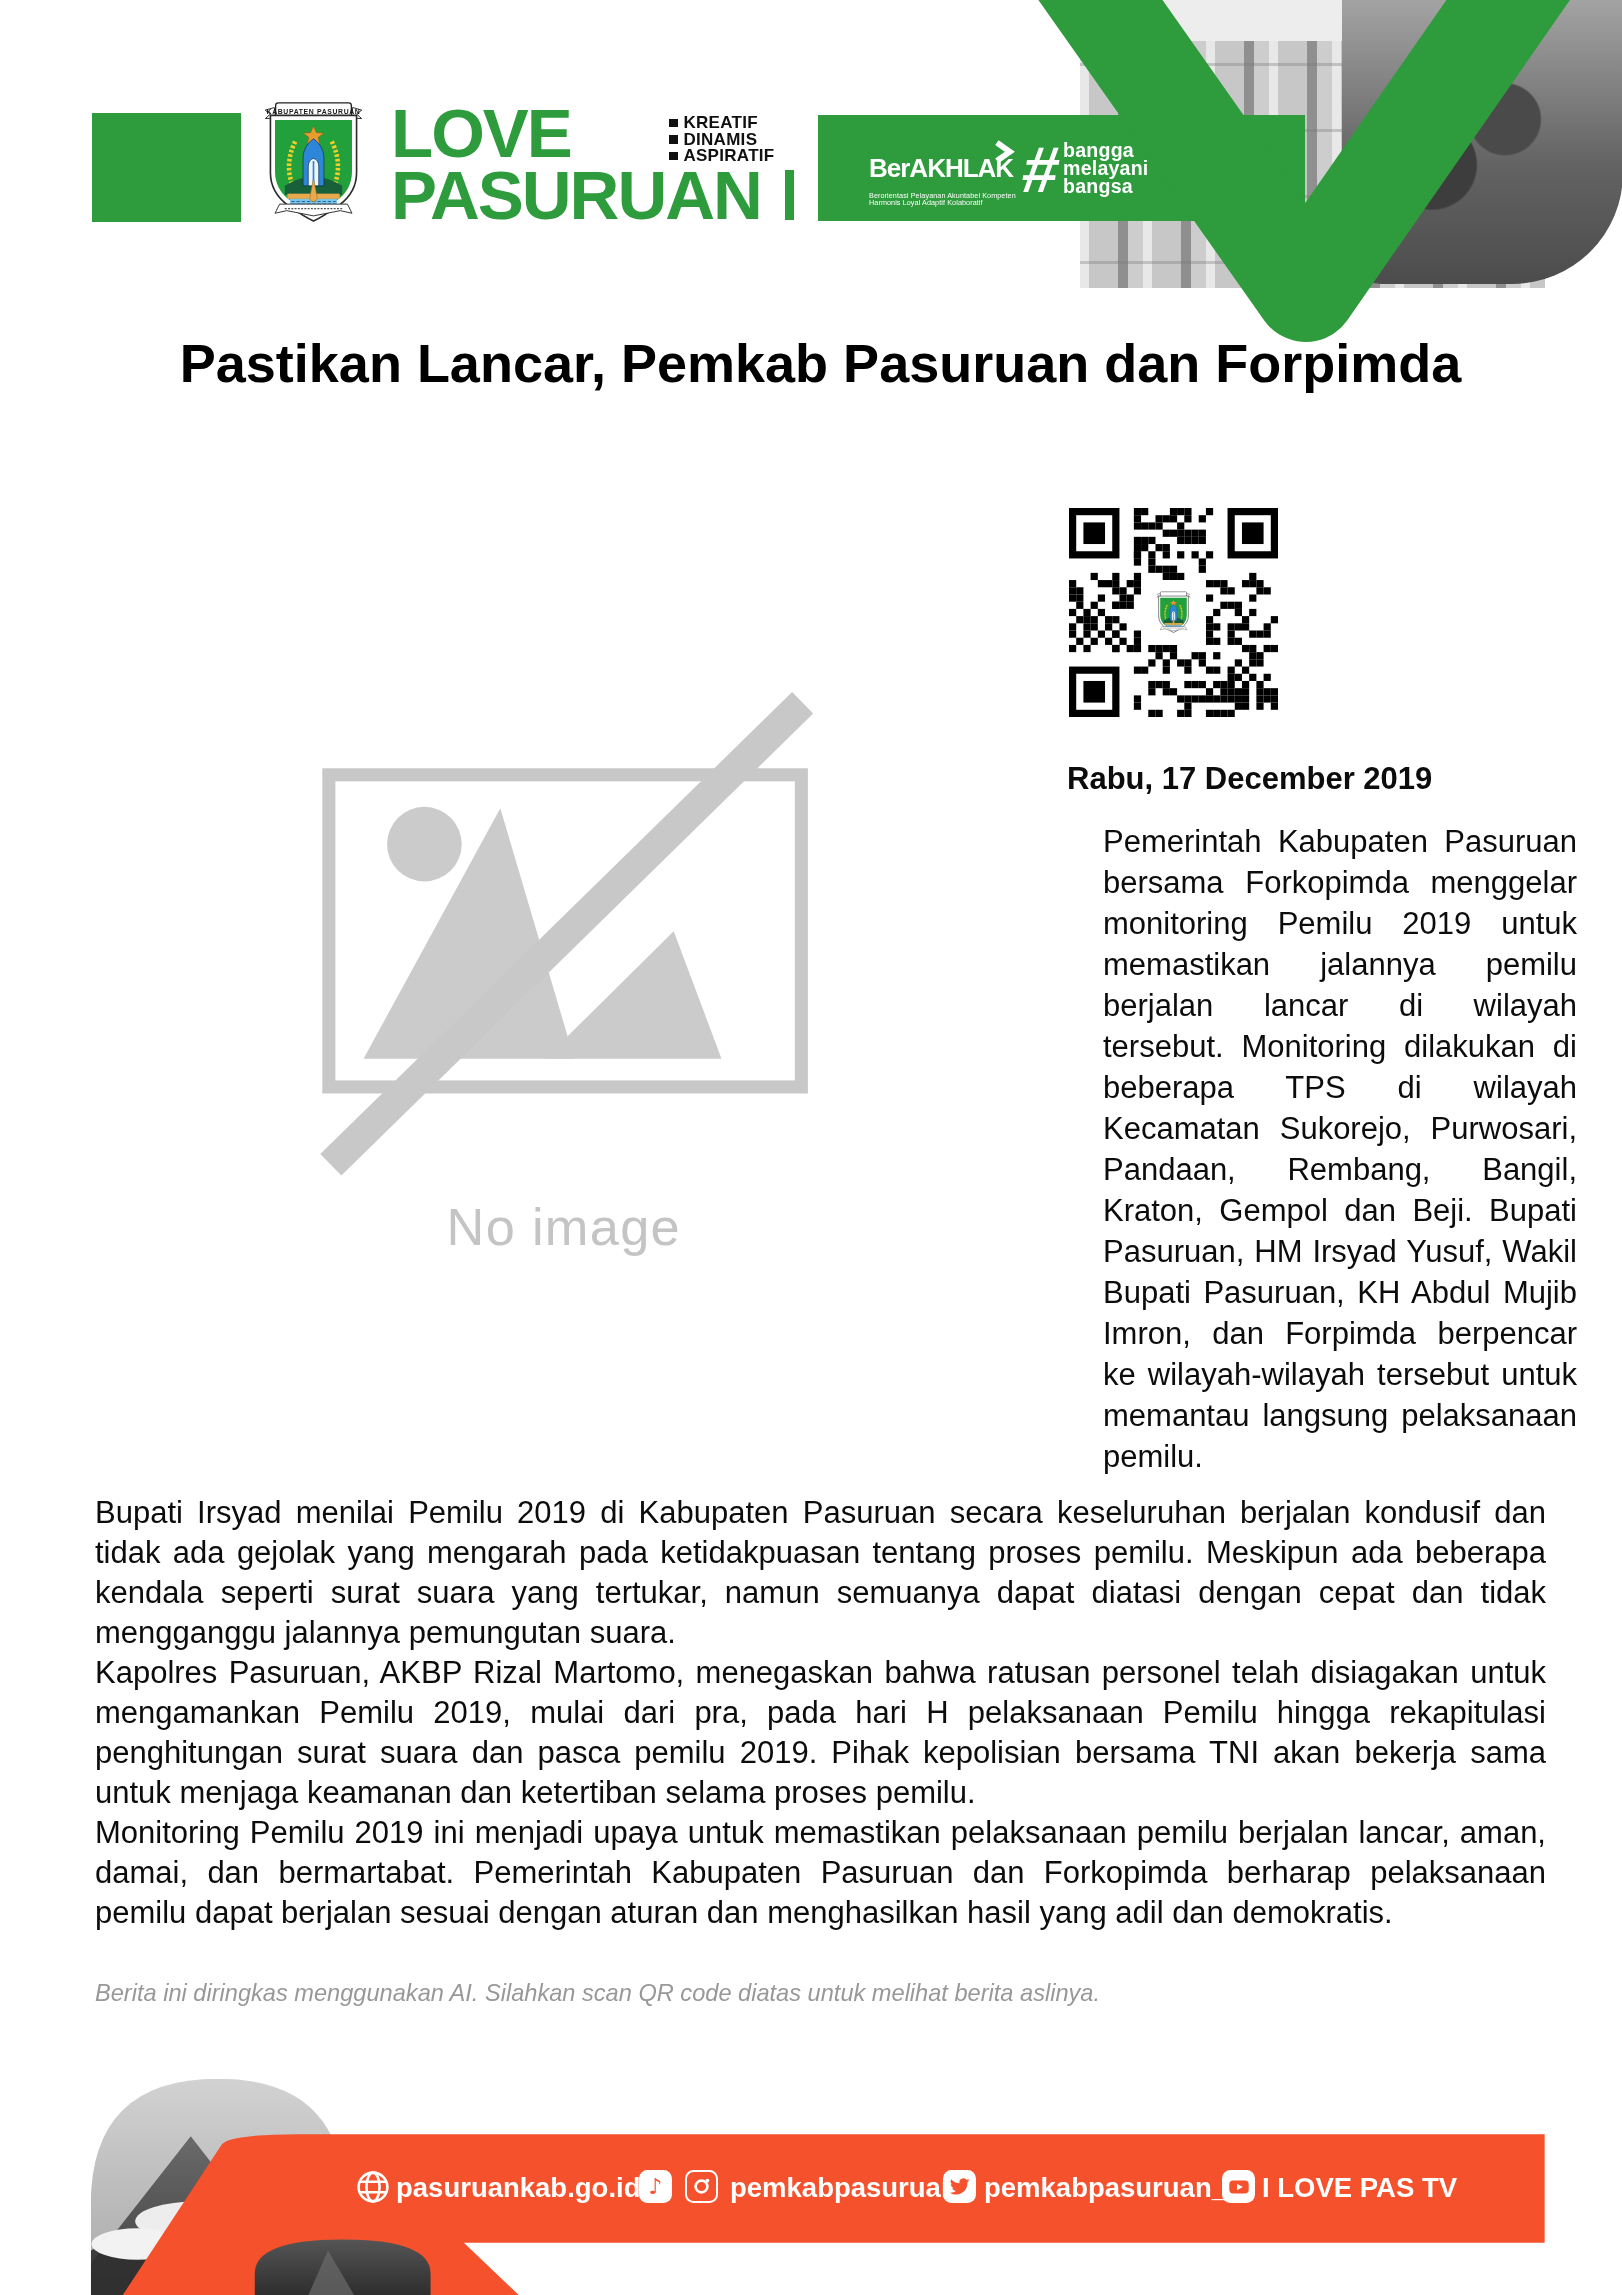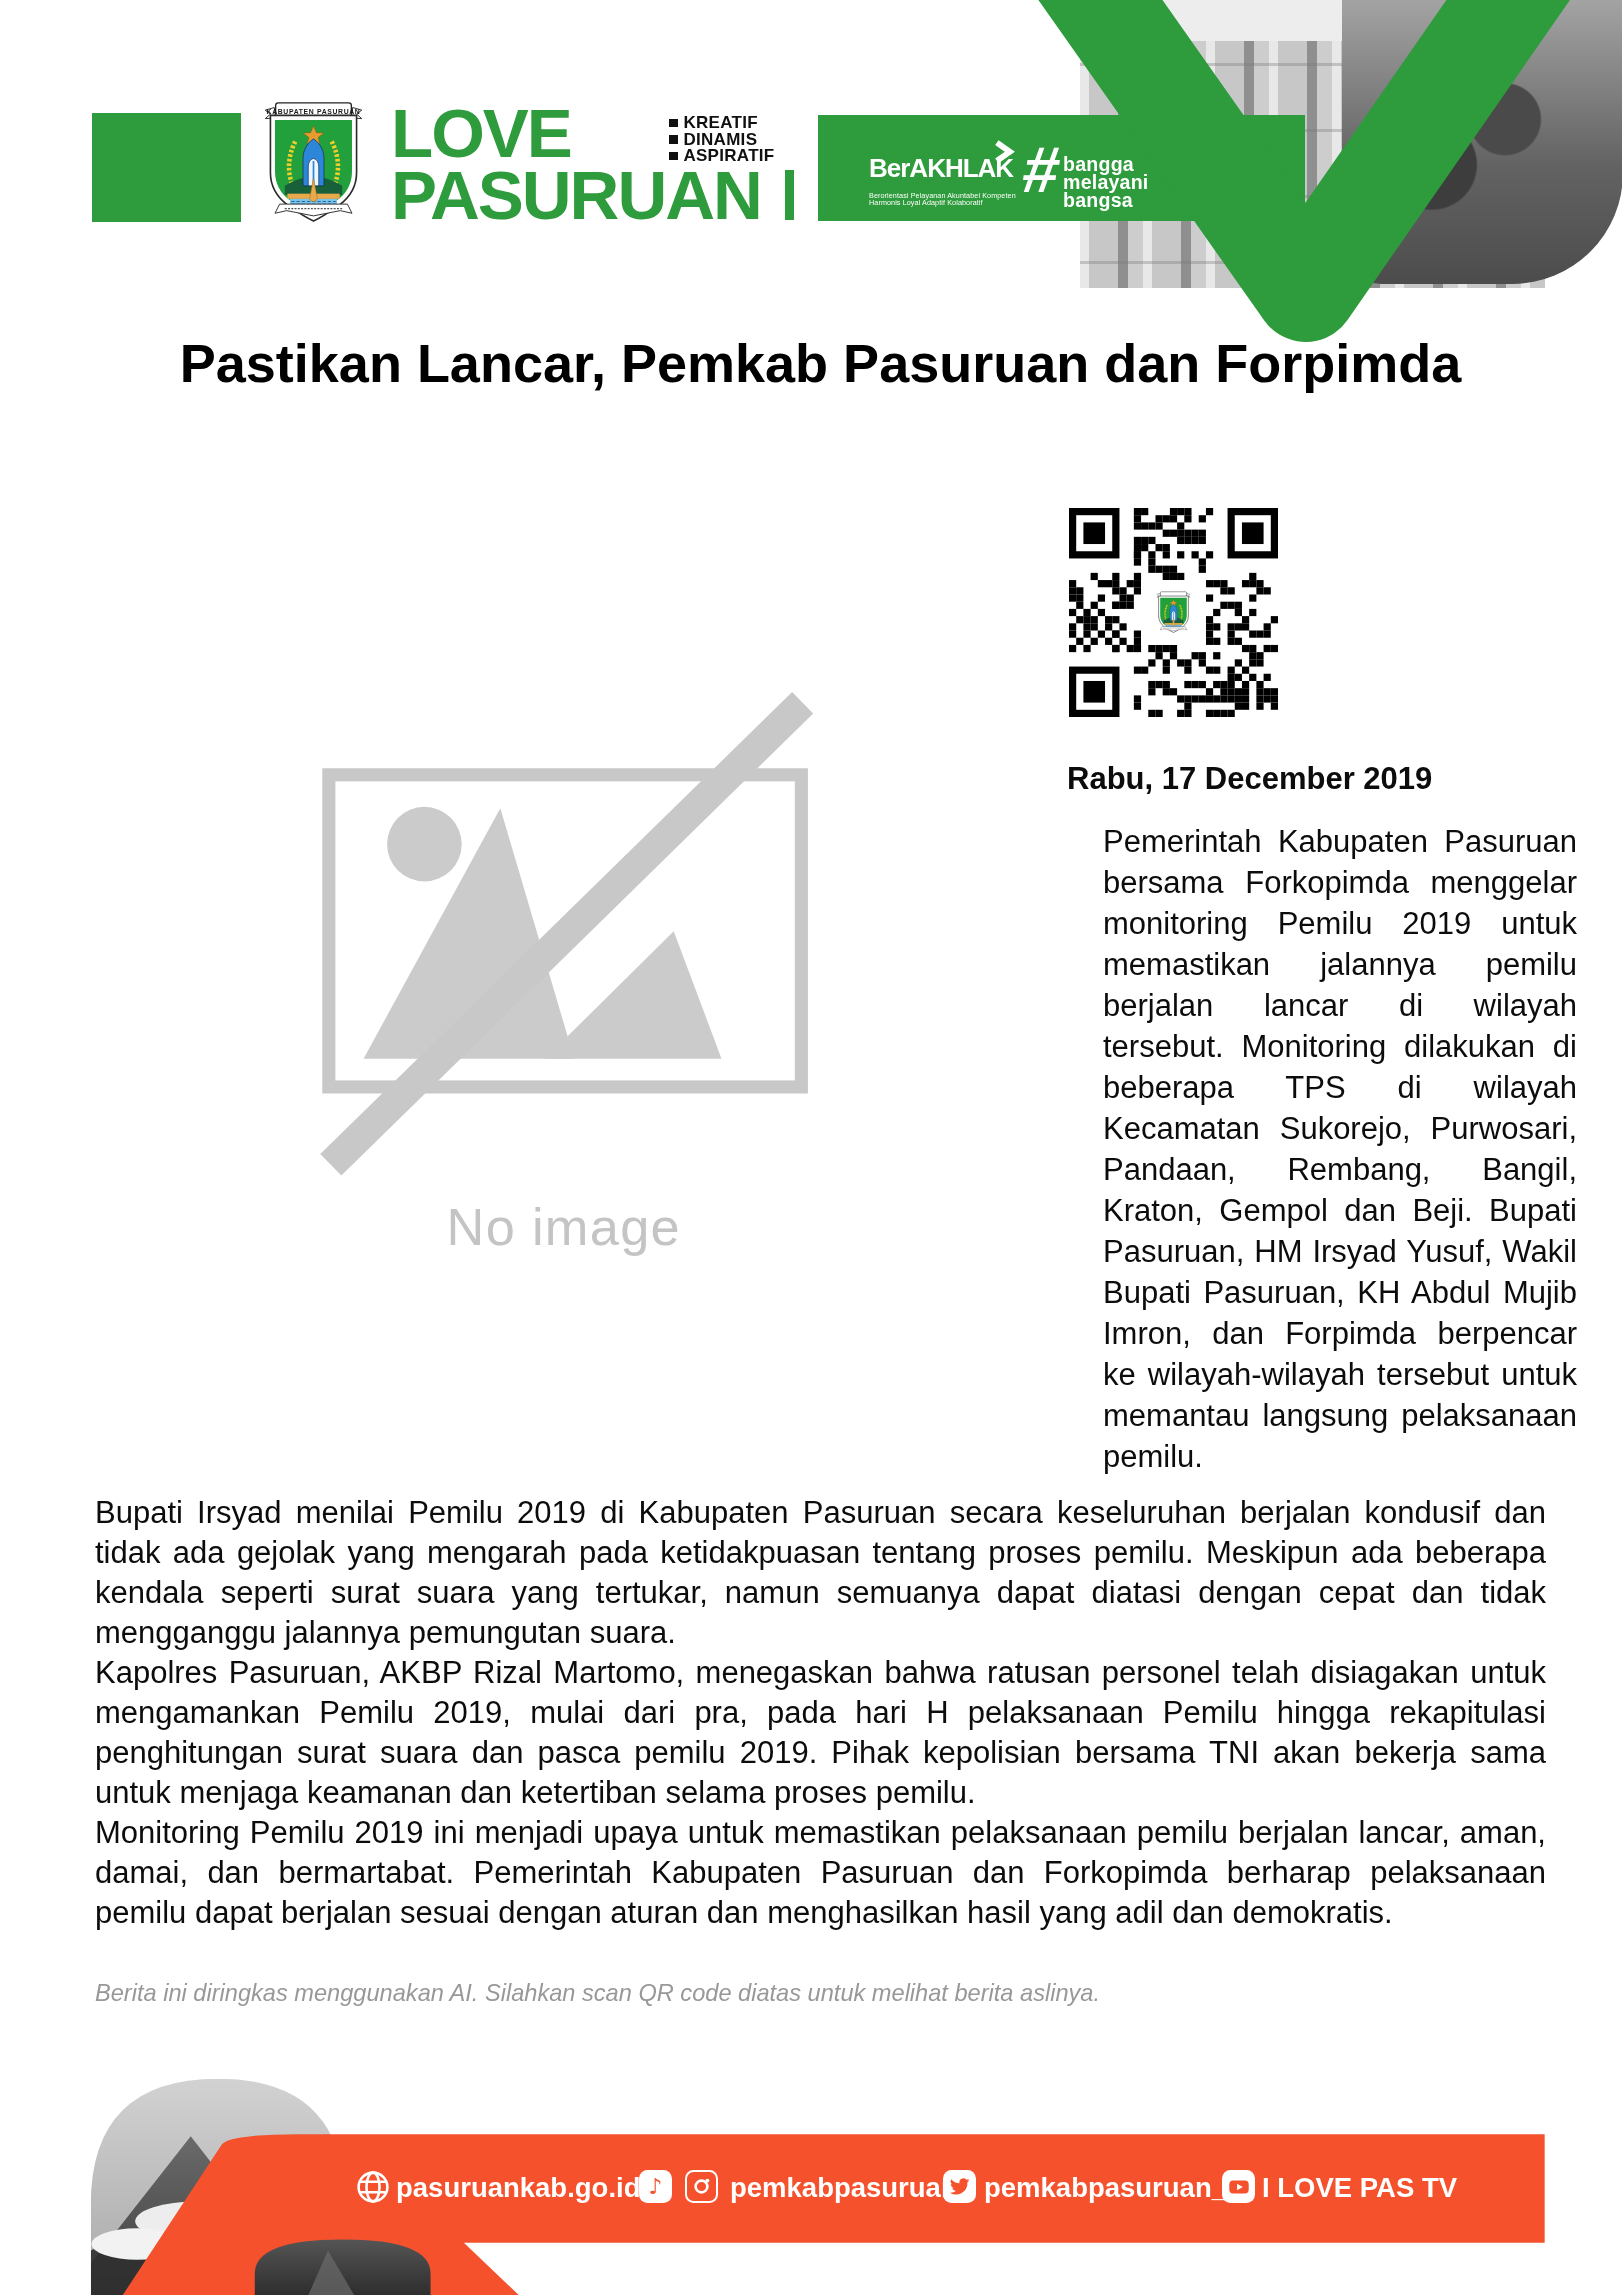--- a/index.html
+++ b/index.html
@@ -20,21 +20,21 @@
   .tagline-text{font-size:17px;font-weight:700;color:#101010;letter-spacing:0.3px;white-space:nowrap;}
   #green-sliver{left:785px;top:170px;width:8.5px;height:50px;background:var(--green);}
   #green-band{left:818px;top:115px;width:487px;height:106px;background:var(--green);z-index:2;}
 
   #berakhlak{left:51px;top:40px;color:#fff;}
   #berakhlak-title{font-size:26px;font-weight:700;letter-spacing:-1px;line-height:26px;}
   #berakhlak-sub{margin-top:12px;font-size:7.2px;line-height:6.9px;letter-spacing:0.1px;white-space:nowrap;}
   #berakhlak-chevron{left:175px;top:25px;}
   #bangga{left:205px;top:18.3px;color:#fff;display:flex;}
   #bangga-hash{font-size:65px;font-weight:700;transform:skewX(-8deg);line-height:65px;margin-top:3.9px;}
-  #bangga-words{margin-left:3.9px;margin-top:23px;}
+  #bangga-words{margin-left:3.9px;margin-top:9px;}
   .bangga-line{font-size:19.6px;font-weight:700;line-height:17.7px;letter-spacing:0.2px;}
 
   
   #decor{left:1008px;top:0;width:615px;height:432px;overflow:hidden;z-index:1;}
   #photoA{position:absolute;left:72px;top:0;width:465px;height:288px;
     background:
       linear-gradient(180deg,#ededed 0 41px,rgba(0,0,0,0) 41px),
       repeating-linear-gradient(180deg,rgba(0,0,0,0) 0 63px,rgba(120,120,120,.35) 63px 66px),
       repeating-linear-gradient(90deg,#e8e8e8 0 9.2px,#c7c7c7 9.2px 38px,#8f8f8f 38px 48px,#cdcdcd 48px 63px);
   }

